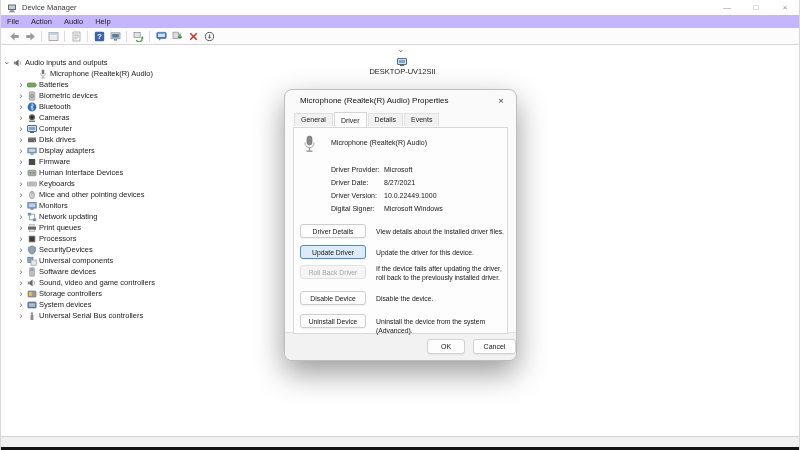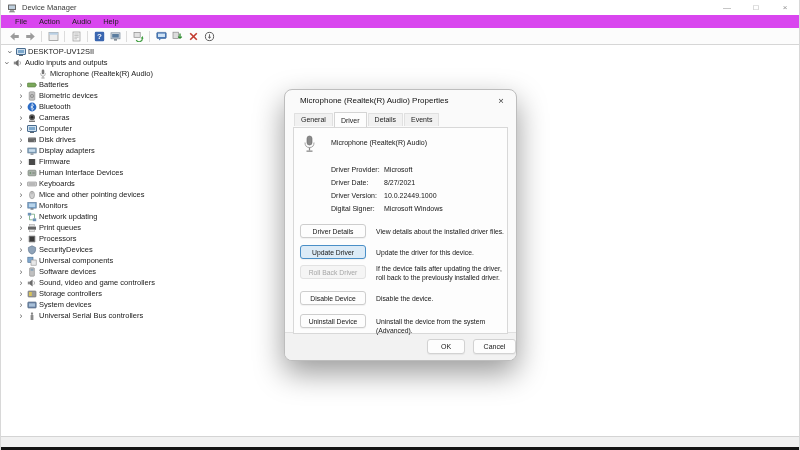--- a/index.html
+++ b/index.html
@@ -8,21 +8,21 @@
   .app{position:absolute;inset:0;border-left:1px solid #d8d8d8;border-right:1px solid #d8d8d8;box-sizing:border-box;}
 
   
   .titlebar{position:absolute;left:0;top:0;right:0;height:15px;background:#fff;display:flex;align-items:center;padding-left:6px;}
   .app-icon{width:10px;height:10px;display:inline-flex;}
   .titlebar .title{font-size:7.5px;color:#3a3a3a;margin-left:5px;}
   .win-controls{position:absolute;right:8px;top:0;height:15px;display:flex;align-items:center;gap:17px;color:#8f8f8f;}
   .win-btn{font-size:8px;line-height:15px;width:12px;text-align:center;cursor:default;}
 
   
-  .menubar{position:absolute;left:0;top:15px;right:0;height:13px;background:#d946ef;display:flex;align-items:center;padding-left:10px;}
+  .menubar{position:absolute;left:0;top:15px;right:0;height:13px;background:#c4b5fd;display:flex;align-items:center;padding-left:2px;}
   .menu-item{font-size:7.5px;color:#1f1f1f;padding:0 8px 0 4px;}
 
   
   .toolbar{position:absolute;left:0;top:28px;right:0;height:17px;background:#fcfcfc;border-bottom:1px solid #d6d6d6;display:flex;align-items:center;padding-left:5px;box-sizing:border-box;}
   .tb-icon{width:14px;height:13px;display:inline-flex;align-items:center;justify-content:center;margin:0 1px;}
   .tb-sep{width:1px;height:11px;background:#dcdcdc;margin:0 3px;}
 
   
   .tree{position:absolute;left:1px;top:46px;right:1px;bottom:14px;background:#fff;overflow:hidden;}
   .tree-row{display:flex;align-items:center;height:11px;white-space:nowrap;}
@@ -161,21 +161,21 @@
       </span>
       <span class="tb-icon">
         <svg width="11" height="11" viewBox="0 0 11 11" xmlns="http://www.w3.org/2000/svg">
           <circle cx="5.5" cy="5.5" r="4.1" fill="none" stroke="#5a5a5a" stroke-width="1"></circle>
           <path d="M5.5 3.2 V7.2 M5.5 7.2 L4.1 5.9 M5.5 7.2 L6.9 5.9" stroke="#5a5a5a" stroke-width="0.9" fill="none"></path>
         </svg>
       </span>
     </div>
 
   <div class="tree" id="tree">
-      <div class="tree-row" style="padding-left: 3px;">
+      <div class="tree-row" style="padding-left: 3px; flex-direction: column;">
     <span class="chev"><span class="chev-inner expanded">›</span></span>
     <span class="t-icon">
           <svg width="10" height="10" viewBox="0 0 10 10" xmlns="http://www.w3.org/2000/svg">
             <rect x="0.5" y="1.5" width="9" height="6" rx="0.5" fill="#cfe0ee" stroke="#4a6c8e"></rect>
             <rect x="2" y="3" width="6" height="3" fill="#7ba7cc"></rect>
             <rect x="3" y="8" width="4" height="1" fill="#5a6673"></rect>
           </svg>
         </span>
     <span class="t-label">DESKTOP-UV12SII</span>
   </div>

